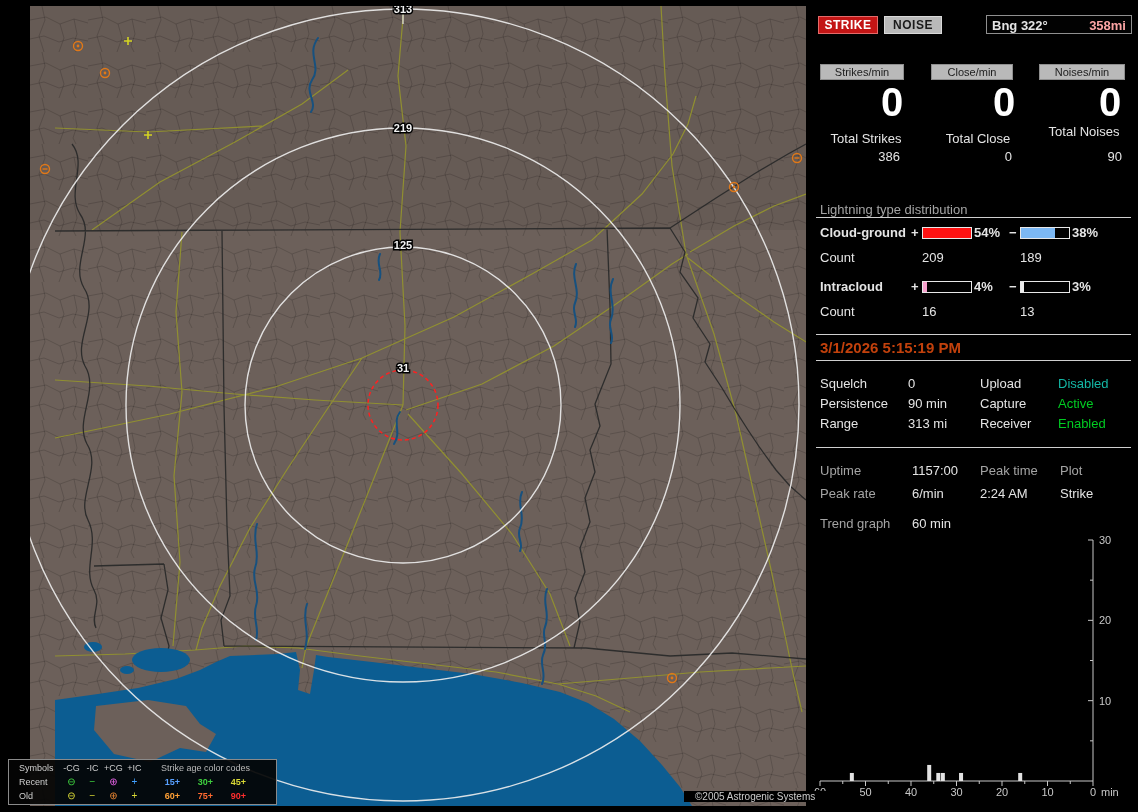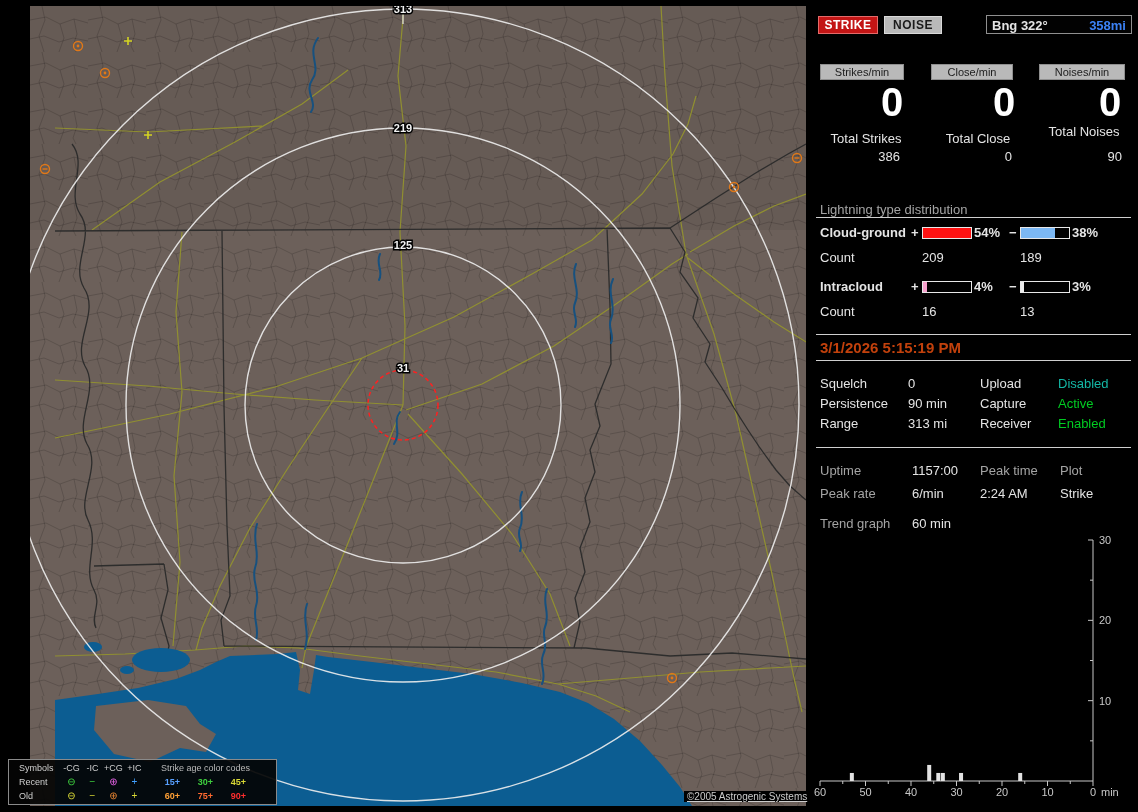--- a/index.html
+++ b/index.html
@@ -12,30 +12,30 @@
   .legend{position:absolute;left:8px;top:759px;width:247px;background:rgba(4,4,4,.93);
           border:1px solid #8a8a8a;font-size:9px;color:#cfcfcf;padding:1px 10px;z-index:5;}
   .leg-row{display:flex;align-items:center;height:14px;white-space:nowrap;}
   .leg-label{width:42px;}
   .leg-sym{width:21px;text-align:center;font-size:10px;line-height:10px;}
   .leg-col{width:21px;text-align:center;}
   .leg-agehdr{flex:1;text-align:center;color:#b8b8b8;}
   .leg-ages{flex:1;display:flex;justify-content:center;}
   .age{width:33px;text-align:center;font-weight:bold;}
   .copyright{position:absolute;left:684px;top:791px;font-size:10px;color:#cccccc;
-             background:#000;padding:0 3px;z-index:5;text-decoration:underline;}
+             background:#000;padding:0 11px;z-index:5;}
   
   .panel{position:absolute;left:812px;top:8px;width:326px;height:800px;color:#e4e4e4;font-size:13px;}
   .abs{position:absolute;white-space:nowrap;}
   .btn{height:16px;line-height:16px;text-align:center;font-weight:bold;font-size:12px;letter-spacing:.5px;}
   .strike{background:#c31515;color:#fff;border:1px solid #e46a6a;}
   .noise{background:#b9b9b9;color:#1c1c1c;border:1px solid #d9d9d9;}
   .bng{height:17px;display:flex;justify-content:space-between;align-items:flex-end;
        border:1px solid #8f8f8f;background:#020202;font-weight:bold;padding:0 5px;font-size:13px;}
-  .green-bright{color:#3b82f6;}
+  .green-bright{color:#fca5a5;}
   .badge{background:#b9b9b9;color:#1c1c1c;font-size:11px;height:14px;line-height:14px;
          text-align:center;border:1px solid #8f8f8f;}
   .bigval{font-size:40px;font-weight:bold;text-align:center;line-height:40px;color:#fff;}
   .tlabel{text-align:center;}
   .tval{text-align:right;}
   .glabel{color:#a4a4a4;}
   .divider{position:absolute;left:4px;width:315px;height:1px;background:#cfcfcf;}
   .dt{color:#c2410c;font-weight:bold;font-size:15px;}
   .bold{font-weight:bold;}
   .dbar{height:10px;border:1px solid #e8e8e8;background:#000;}

